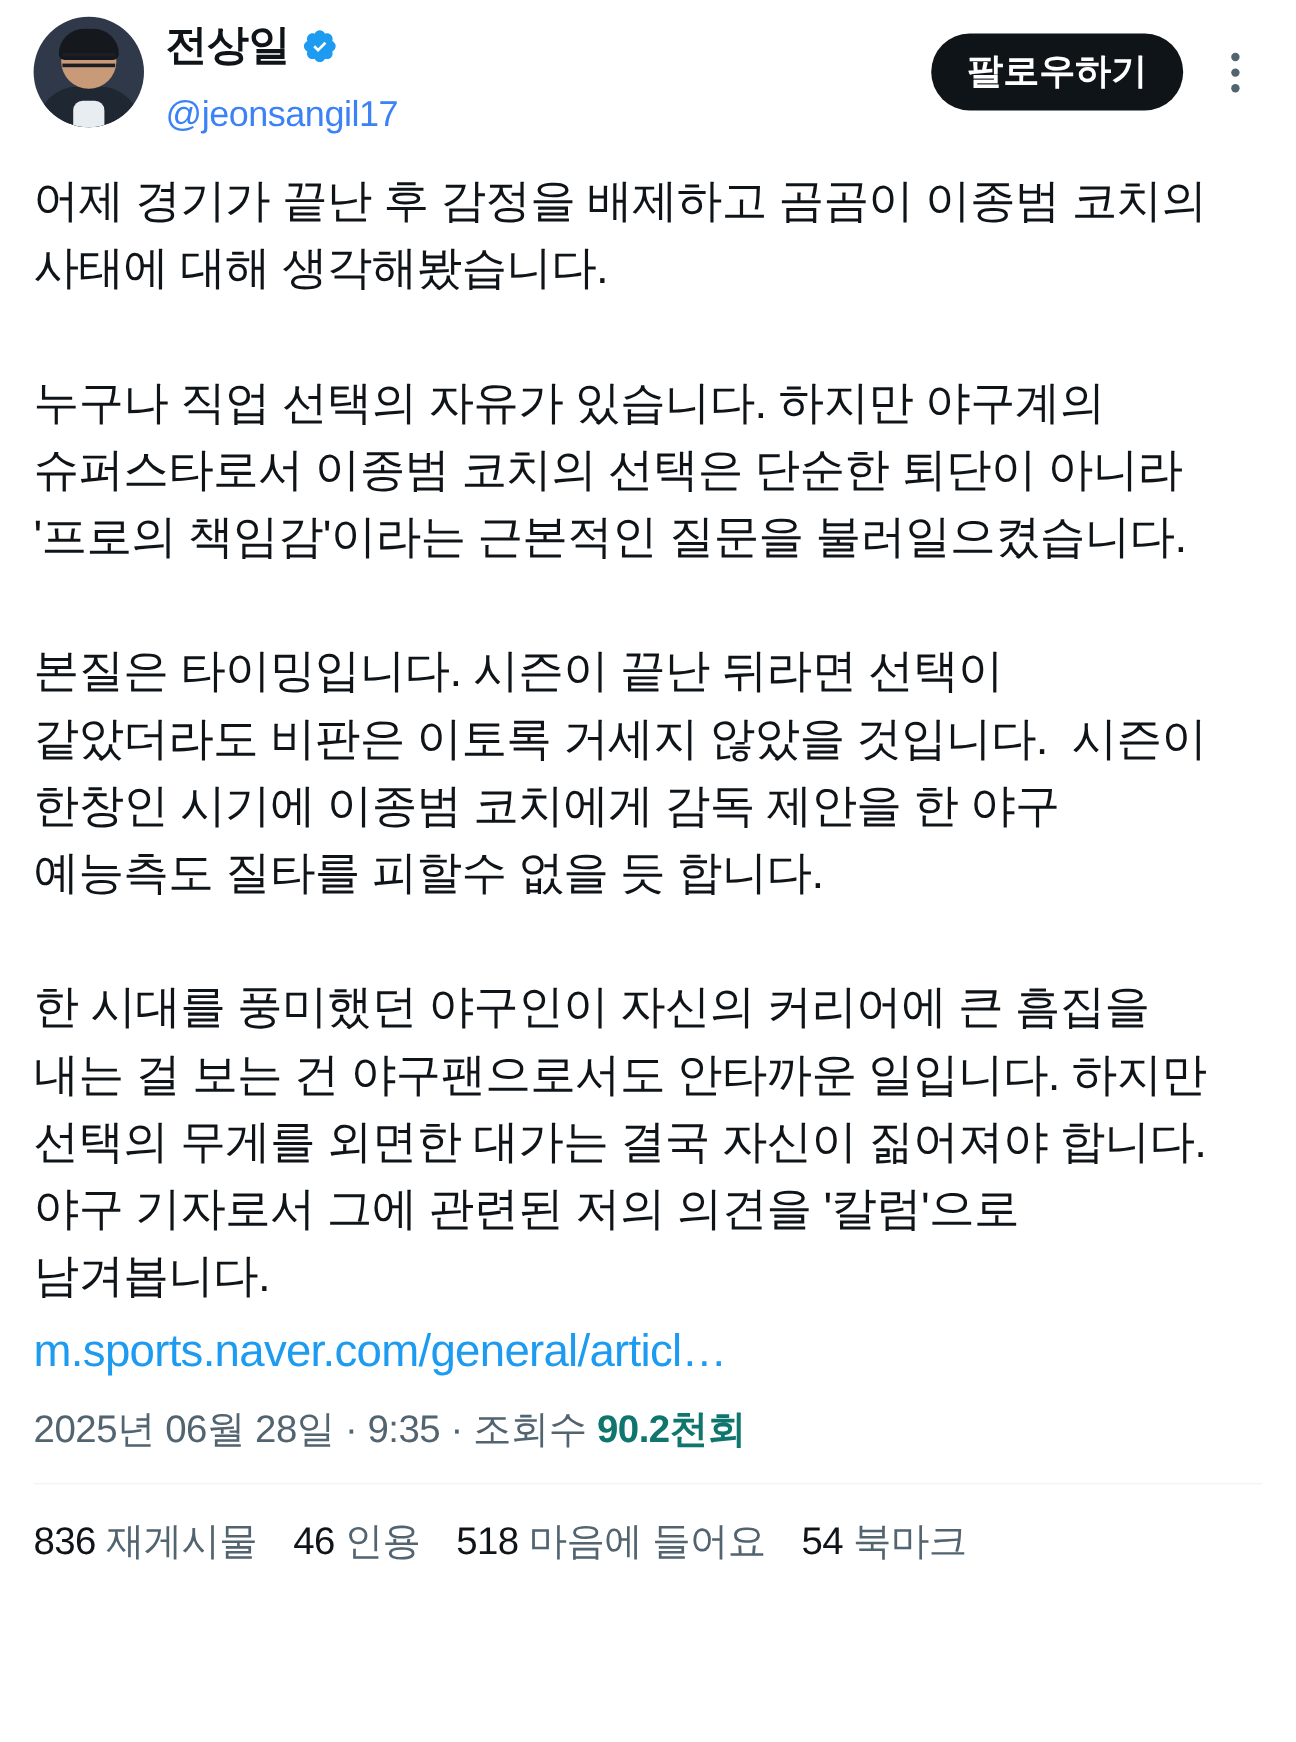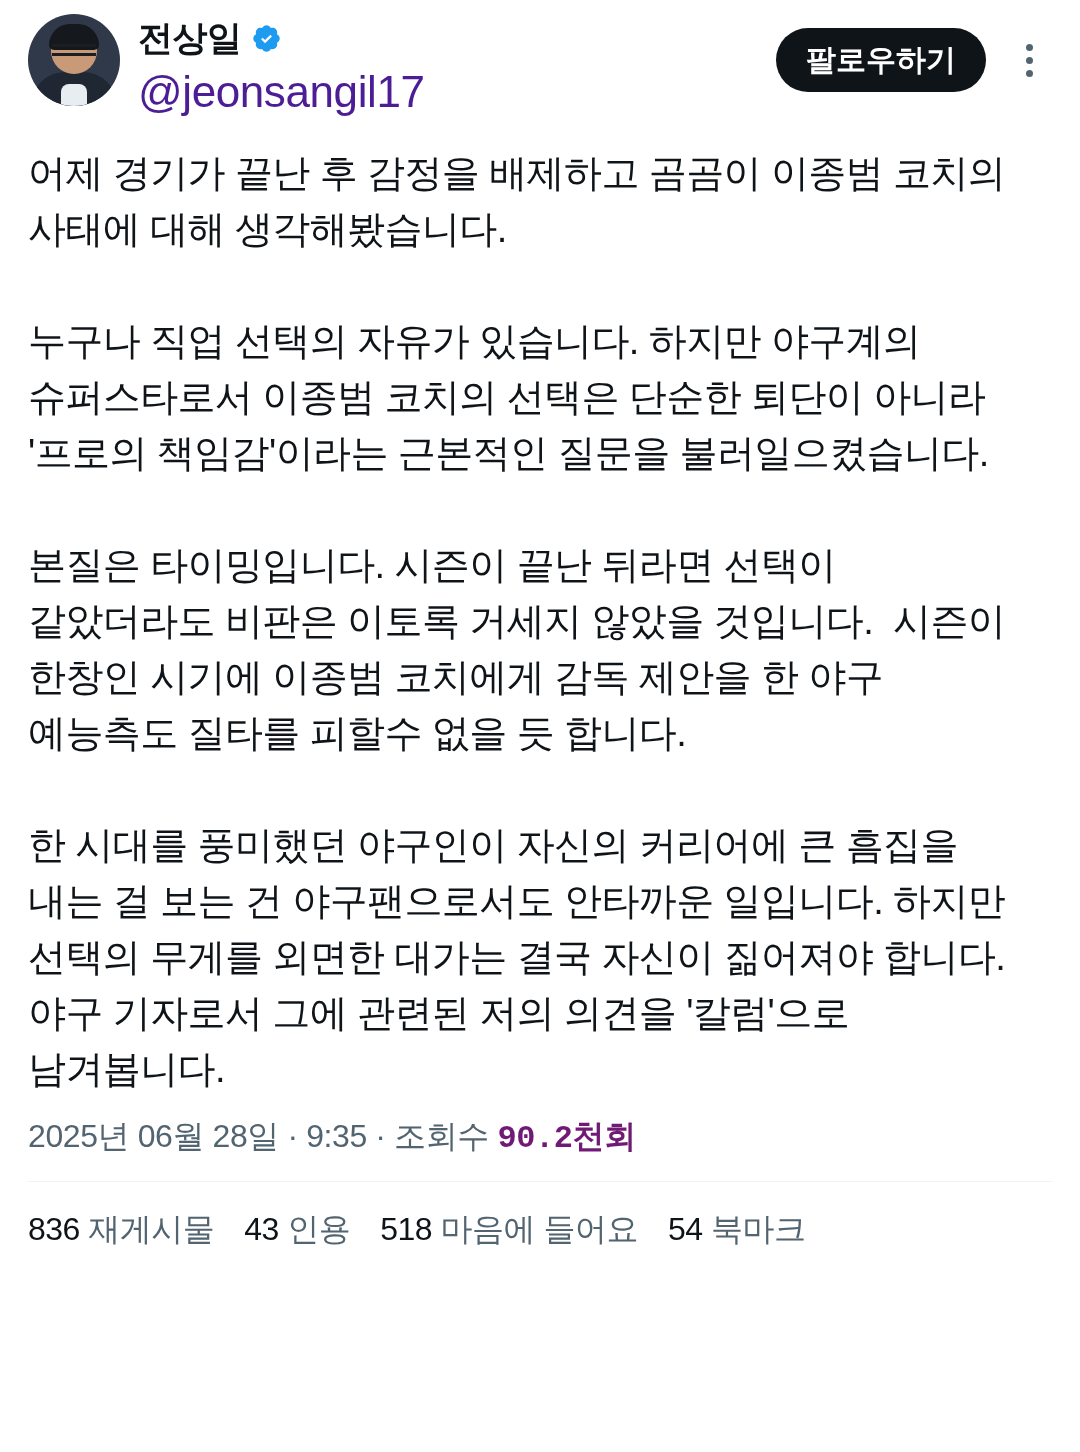--- a/index.html
+++ b/index.html
@@ -108,24 +108,24 @@
     color: #0f1419;
     letter-spacing: -0.5px;
   }
   .verified {
     width: 31px;
     height: 31px;
     display: inline-block;
     flex: 0 0 31px;
   }
   .handle {
-    font-size: 44px;
-    color: #4c1d95;
+    font-size: 30px;
+    color: #3b82f6;
     line-height: 1.2;
-    margin-top: 8px;
+    margin-top: 20px;
     letter-spacing: -0.4px;
   }
 
   .header-actions {
     display: flex;
     align-items: center;
     gap: 20px;
     padding-top: 14px;
   }
   .follow-btn {
@@ -181,23 +181,22 @@
     cursor: pointer;
   }
 
   .meta {
     margin-top: 18px;
     font-size: 32px;
     color: #536471;
     letter-spacing: -0.4px;
   }
   .meta b {
-    color: #701a75;
+    color: #0f766e;
     font-weight: bold;
-    font-family: Liberation Mono, monospace;
   }
 
   .divider {
     margin-top: 22px;
     border-top: 1px solid #eff3f4;
   }
 
   
   .stats {
     display: flex;
@@ -267,34 +266,35 @@
 같았더라도 비판은 이토록 거세지 않았을 것입니다.  시즌이
 한창인 시기에 이종범 코치에게 감독 제안을 한 야구
 예능측도 질타를 피할수 없을 듯 합니다.
 
 한 시대를 풍미했던 야구인이 자신의 커리어에 큰 흠집을
 내는 걸 보는 건 야구팬으로서도 안타까운 일입니다. 하지만
 선택의 무게를 외면한 대가는 결국 자신이 짊어져야 합니다.
 야구 기자로서 그에 관련된 저의 의견을 '칼럼'으로
 남겨봅니다.</div>
 
+  <a class="link">m.sports.naver.com/general/articl…</a>
 
   <div class="meta">
     <span>2025년 06월 28일 · 9:35 · 조회수 </span><b>90.2천회</b>
   </div>
 
   <div class="divider"></div>
 
   <div class="stats">
     <div class="stat">
       <span class="num">836</span>
       <span>재게시물</span>
     </div>
     <div class="stat">
-      <span class="num">43</span>
+      <span class="num">46</span>
       <span>인용</span>
     </div>
     <div class="stat">
       <span class="num">518</span>
       <span>마음에 들어요</span>
     </div>
     <div class="stat">
       <span class="num">54</span>
       <span>북마크</span>
     </div>

